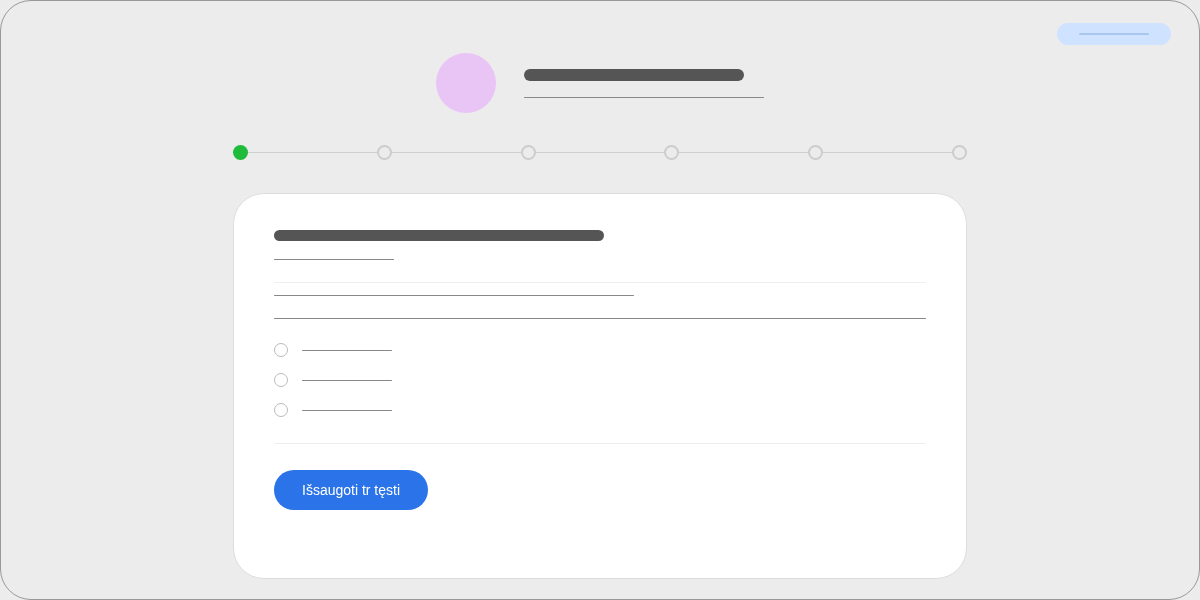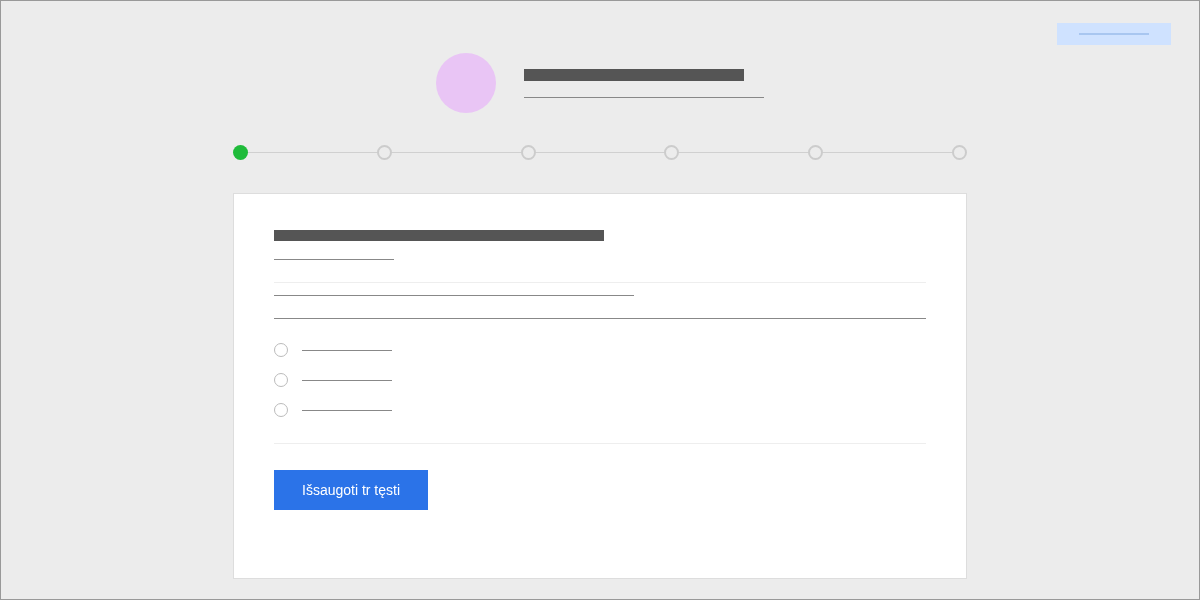--- a/index.html
+++ b/index.html
@@ -1,15 +1,15 @@
 <!DOCTYPE html>
 <html><head>
   <meta charset="utf-8">
   <style>
-    * { box-sizing: border-box; margin: 0; padding: 0; }
+    * { box-sizing: border-box; margin: 0; padding: 0; border-radius: 31px; }
     body {
       width: 1200px;
       height: 600px;
       background: #ececec;
       border: 1px solid #999;
       font-family: Arial, sans-serif;
       overflow: hidden;
       position: relative;
     }
     .top-badge {

